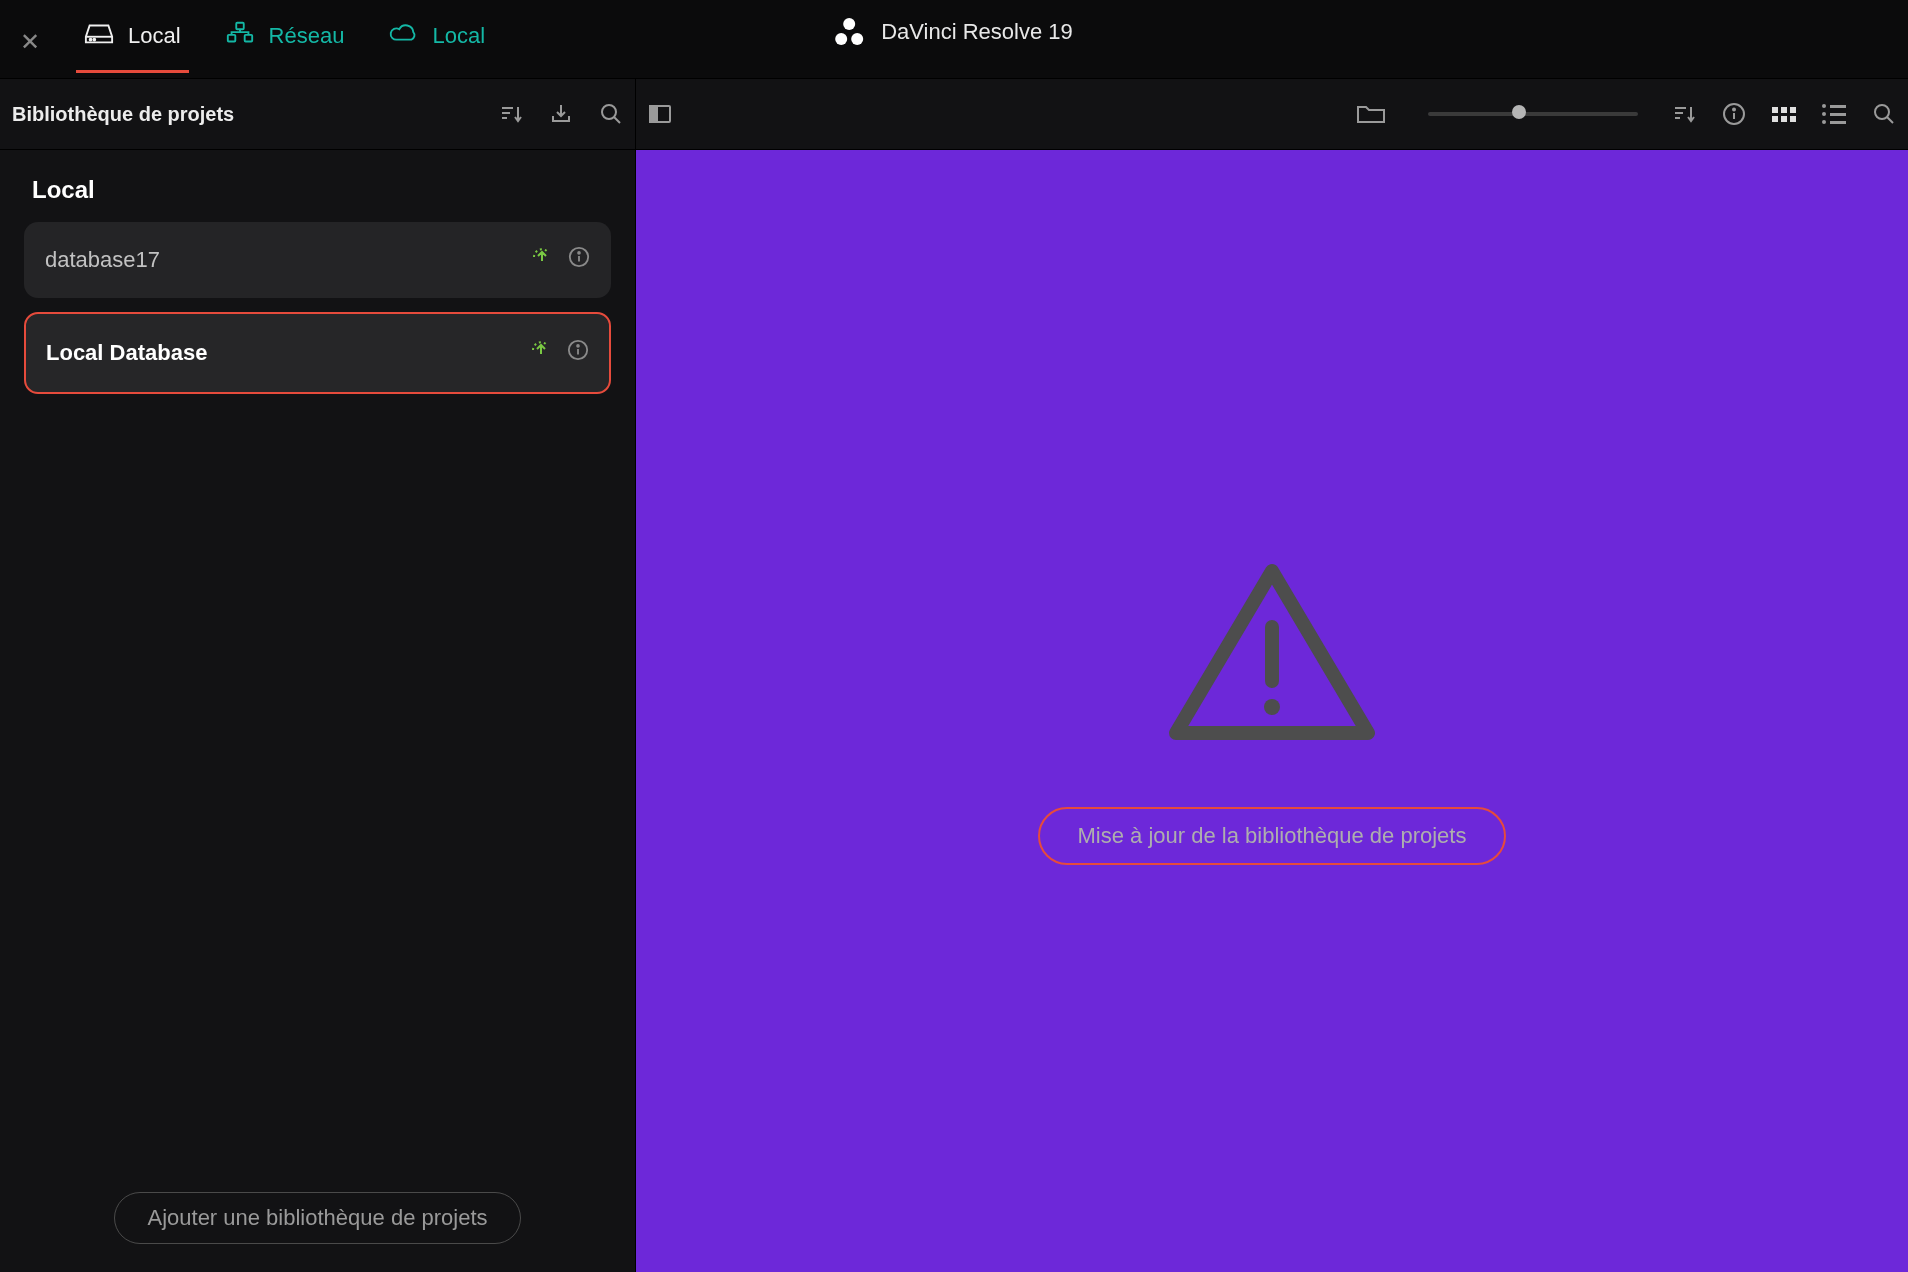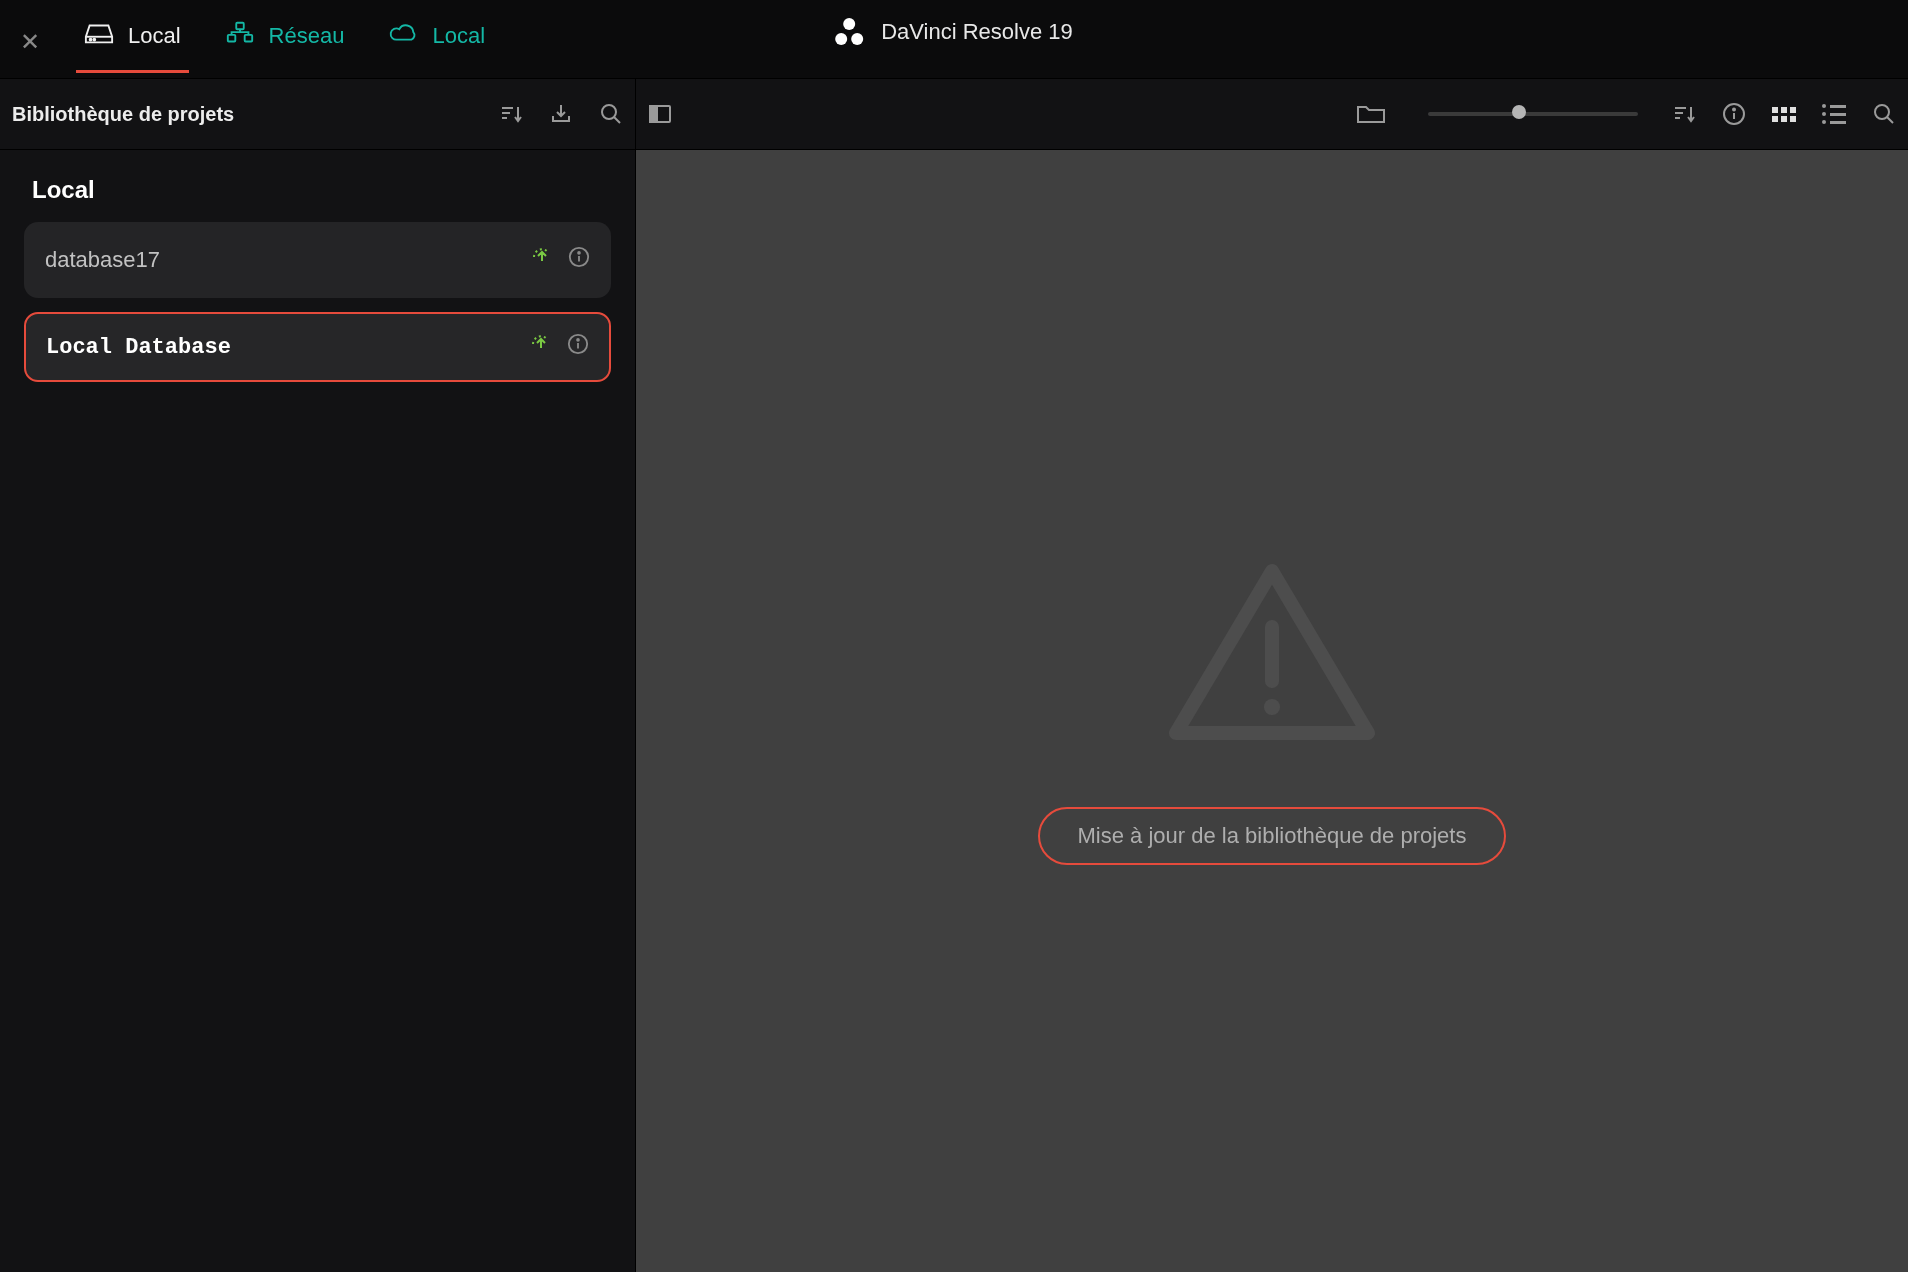--- a/index.html
+++ b/index.html
@@ -119,21 +119,21 @@
     width: 636px;
     border-right: 1px solid #000;
     background: #121214;
     display:flex;
     flex-direction:column;
     padding: 0 24px 28px;
     position:relative;
   }
   .main {
     flex:1;
-    background:#404040;
+    background:#6d28d9;
     display:flex;
     flex-direction:column;
     align-items:center;
     justify-content:center;
     gap: 56px;
   }
 
   .section-title {
     font-size: 24px;
     font-weight: 600;
@@ -153,22 +153,21 @@
     margin-bottom: 14px;
     font-size: 22px;
     color:#c2c2c2;
     cursor:pointer;
   }
   .db-item.selected {
     border: 2px solid #e64b3c;
     background:#262628;
     color:#fff;
     font-weight:600;
-    height: 70px;
-    font-family: Liberation Mono, monospace;
+    height: 82px;
   }
   .db-item .right { display:flex; align-items:center; gap:14px; }
   .up-icon svg { width:24px; height:24px; }
   .info-icon svg { width:22px; height:22px; color:#8a8a8a; }
 
   .add-lib {
     margin-top:auto;
     align-self:center;
     color:#9a9a9a;
     font-size:22px;
@@ -373,20 +372,21 @@
         <span class="info-icon">
           <svg viewBox="0 0 24 24" fill="none" stroke="currentColor" stroke-width="2">
             <circle cx="12" cy="12" r="10"></circle>
               <line x1="12" y1="11" x2="12" y2="17"></line>
               <circle cx="12" cy="7.5" r="1" fill="currentColor"></circle>
           </svg>
         </span>
       </div>
     </div>
 
+    <div class="add-lib">Ajouter une bibliothèque de projets</div>
   </div>
 
   <div class="main">
     <span class="warn-icon">
       <svg viewBox="0 0 220 190" fill="none" stroke="currentColor" stroke-width="14" stroke-linejoin="round">
         <path d="M110 14 L206 176 L14 176 Z"></path>
         <line x1="110" y1="70" x2="110" y2="124" stroke-linecap="round"></line>
         <circle cx="110" cy="150" r="8" fill="currentColor" stroke="none"></circle>
       </svg>
     </span>

